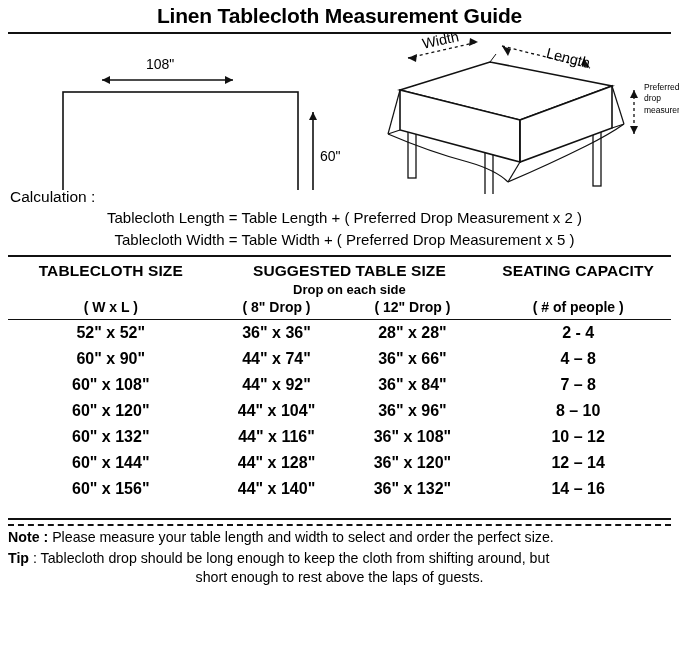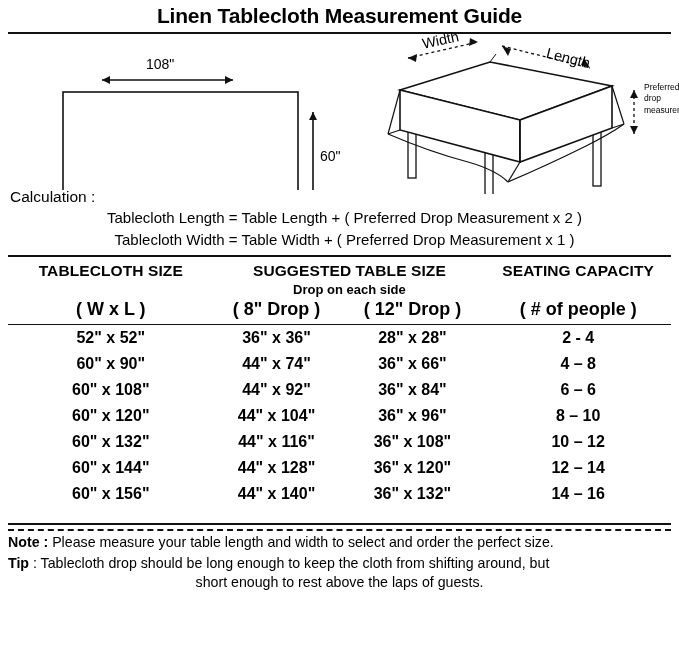--- a/index.html
+++ b/index.html
@@ -91,21 +91,21 @@
     font-size: 15.5px;
     font-weight: bold;
     letter-spacing: 0.1px;
     padding-bottom: 1px;
   }
   .hdr-sub td {
     font-size: 13px;
     padding-bottom: 1px;
   }
   .hdr-sub2 td {
-    font-size: 18px;
+    font-size: 14px;
     padding-bottom: 3px;
   }
   .hdr-rule td {
     border-bottom: 1.5px solid #111;
     height: 1px;
     padding: 0;
   }
   tbody td {
     font-size: 16px;
     padding: 4px 0;
@@ -212,21 +212,21 @@
         <span>Preferred</span><br>
         <span>drop</span><br>
         <span>measurement</span>
       </div>
     </div>
   </div>
 
   <div class="calc">
     <div class="calc-title">Calculation :</div>
     <div class="calc-line">Tablecloth Length = Table Length + ( Preferred Drop Measurement x 2 )</div>
-    <div class="calc-line">Tablecloth Width = Table Width + ( Preferred Drop Measurement x 1 )</div>
+    <div class="calc-line">Tablecloth Width = Table Width + ( Preferred Drop Measurement x 5 )</div>
   </div>
 
   <div class="table-wrap">
     <table>
       <thead>
         <tr class="hdr-main">
           <th class="col1">TABLECLOTH SIZE</th>
           <th class="col2" colspan="2">SUGGESTED TABLE SIZE</th>
           <th class="col4">SEATING CAPACITY</th>
         </tr>
@@ -255,21 +255,21 @@
         <tr>
           <td>60" x 90"</td>
           <td>44" x 74"</td>
           <td>36" x 66"</td>
           <td>4 – 8</td>
         </tr>
         <tr>
           <td>60" x 108"</td>
           <td>44" x 92"</td>
           <td>36" x 84"</td>
-          <td>6 – 6</td>
+          <td>7 – 8</td>
         </tr>
         <tr>
           <td>60" x 120"</td>
           <td>44" x 104"</td>
           <td>36" x 96"</td>
           <td>8 – 10</td>
         </tr>
         <tr>
           <td>60" x 132"</td>
           <td>44" x 116"</td>

